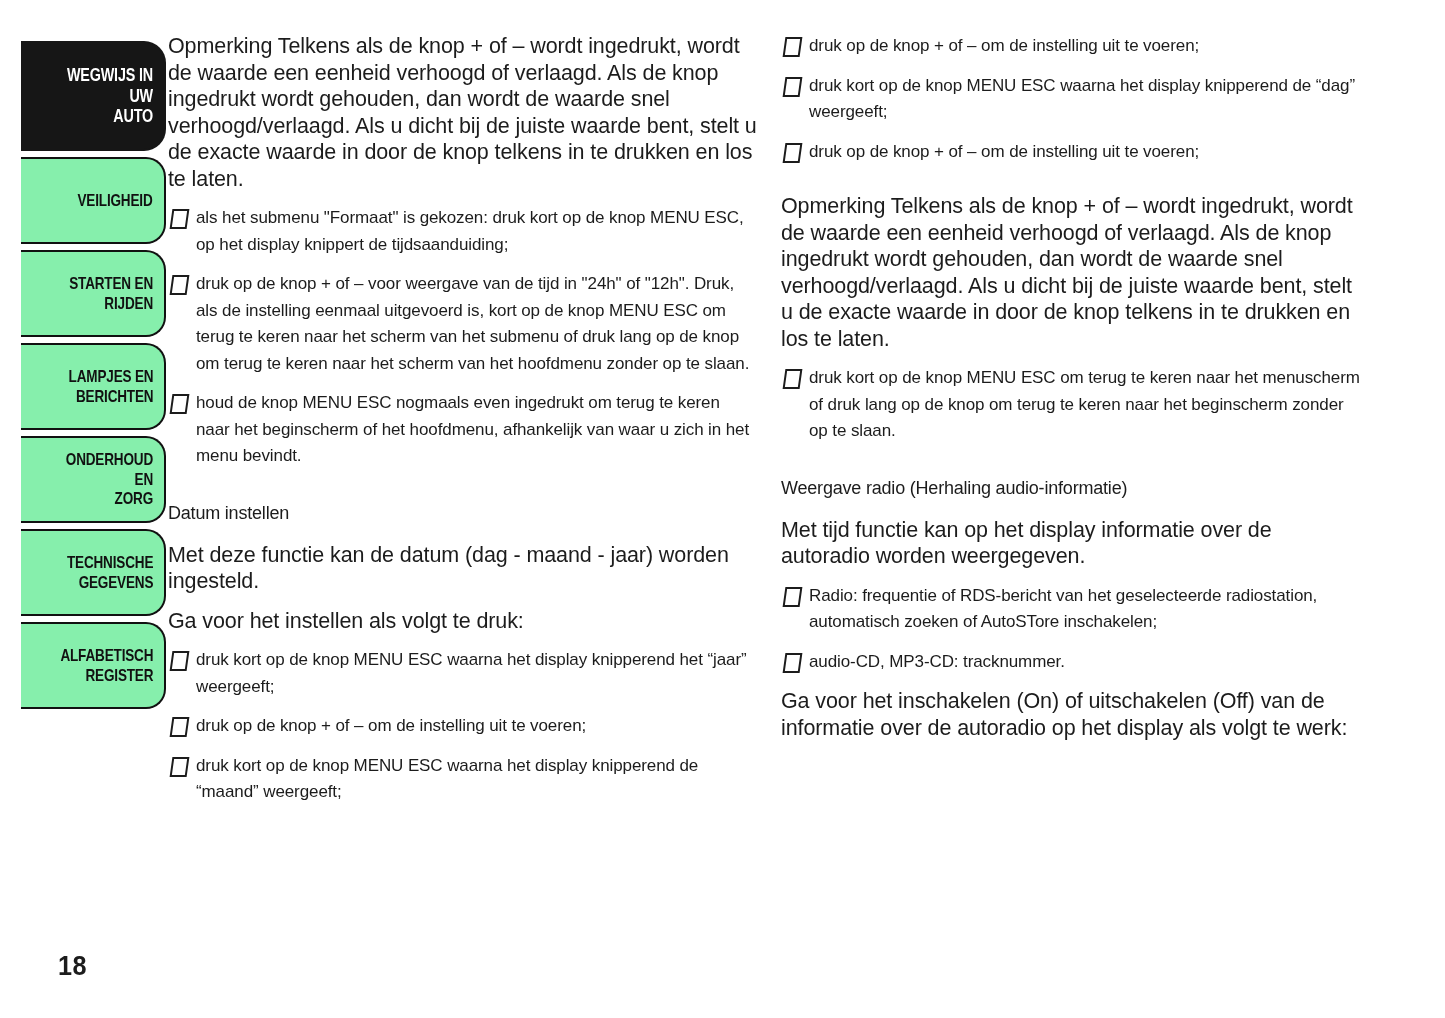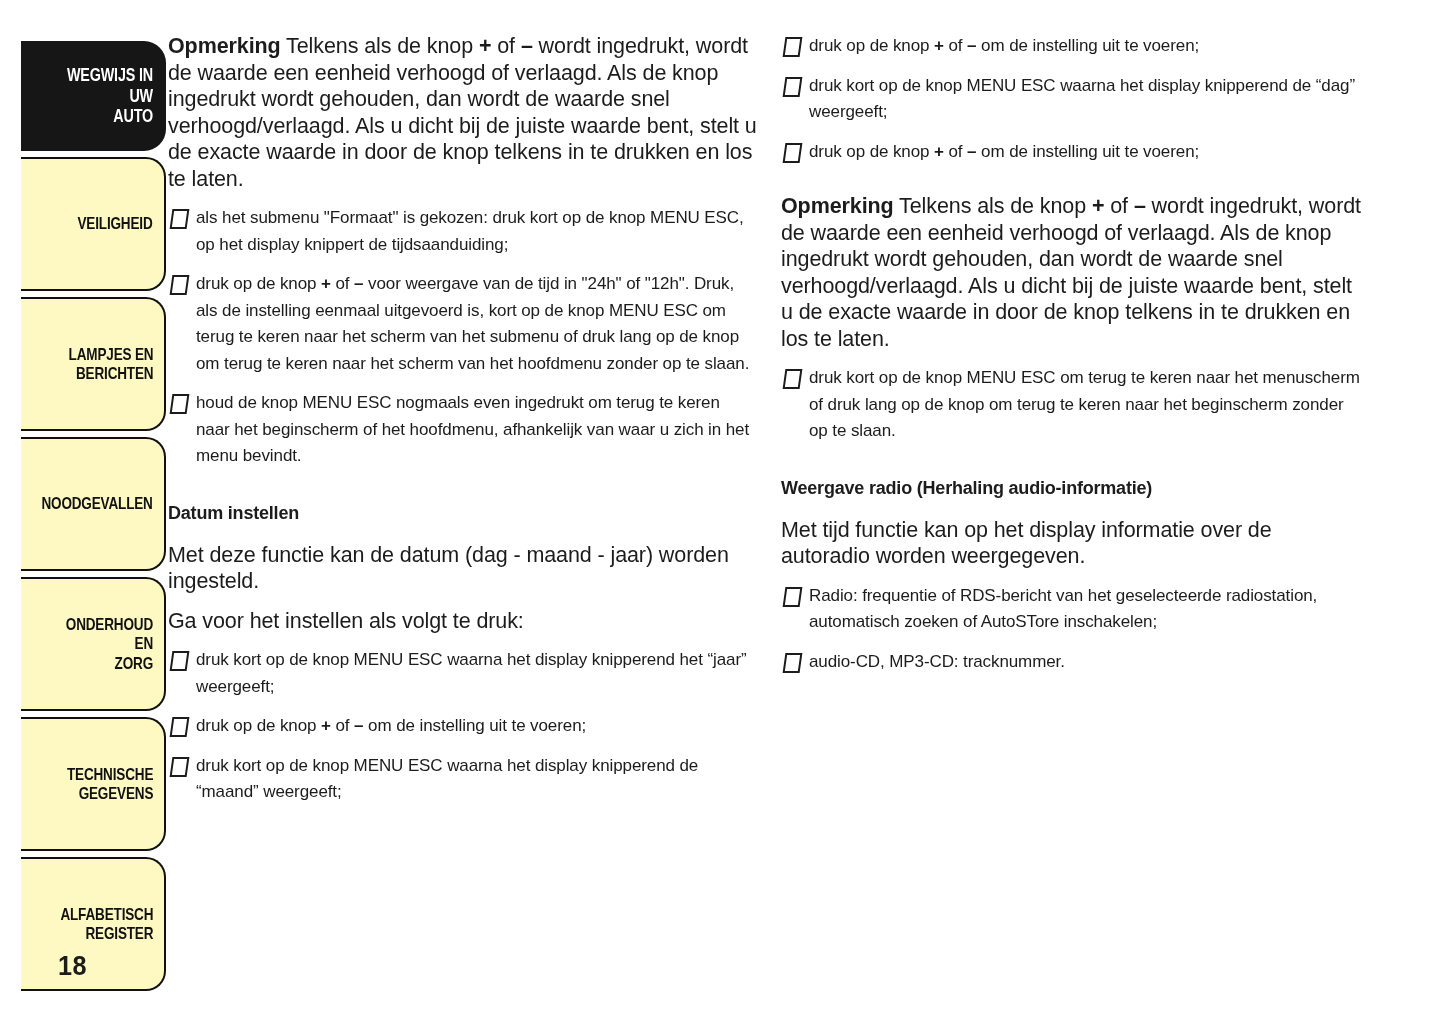--- a/index.html
+++ b/index.html
@@ -23,22 +23,22 @@
     left: 0;
     top: 41px;
     width: 145px;
     display: flex;
     flex-direction: column;
     gap: 6px;
     margin-left: 21px;
   }
   .tab {
     box-sizing: border-box;
-    height: 134px;
-    background: #fef9c3;
+    height: 87px;
+    background: #86efac;
     border: 2.5px solid #111111;
     border-left: none;
     border-radius: 0 20px 20px 0;
     display: flex;
     align-items: center;
     justify-content: flex-end;
     padding-right: 11px;
     cursor: pointer;
   }
   .tab.active {
@@ -109,41 +109,41 @@
   .checkbox {
     flex: 0 0 auto;
     width: 13px;
     height: 16px;
     border: 2.5px solid #1c1c1c;
     transform: skewX(-8deg);
     margin-top: 4px;
     margin-left: 3px;
   }
   .bullet-text { flex: 1; }
-  b { font-weight: bold; }
+  b { font-weight: normal; }
 </style>
 </head>
 <body>
 
 <div id="page">
 
   <nav id="sidebar">
       <div class="tab active">
         <span class="tab-label">WEGWIJS IN UW
 AUTO</span>
       </div>
       <div class="tab">
         <span class="tab-label">VEILIGHEID</span>
       </div>
       <div class="tab">
+        <span class="tab-label">STARTEN EN RIJDEN</span>
+      </div>
+      <div class="tab">
         <span class="tab-label">LAMPJES EN
 BERICHTEN</span>
-      </div>
-      <div class="tab">
-        <span class="tab-label">NOODGEVALLEN</span>
       </div>
       <div class="tab">
         <span class="tab-label">ONDERHOUD EN
 ZORG</span>
       </div>
       <div class="tab">
         <span class="tab-label">TECHNISCHE
 GEGEVENS</span>
       </div>
       <div class="tab">
@@ -205,15 +205,16 @@
       <h2 class="heading block"><b>Weergave radio (Herhaling audio-informatie)</b></h2>
       <p class="para block">Met tijd functie kan op het display informatie over de autoradio worden weergegeven.</p>
       <div class="bullet block">
         <span class="checkbox"></span>
         <span class="bullet-text">Radio: frequentie of RDS-bericht van het geselecteerde radiostation, automatisch zoeken of AutoSTore inschakelen;</span>
       </div>
       <div class="bullet block">
         <span class="checkbox"></span>
         <span class="bullet-text">audio-CD, MP3-CD: tracknummer.</span>
       </div>
+      <p class="para block">Ga voor het inschakelen (On) of uitschakelen (Off) van de informatie over de autoradio op het display als volgt te werk:</p>
     </section>
 
 </div>
 
 </body></html>

